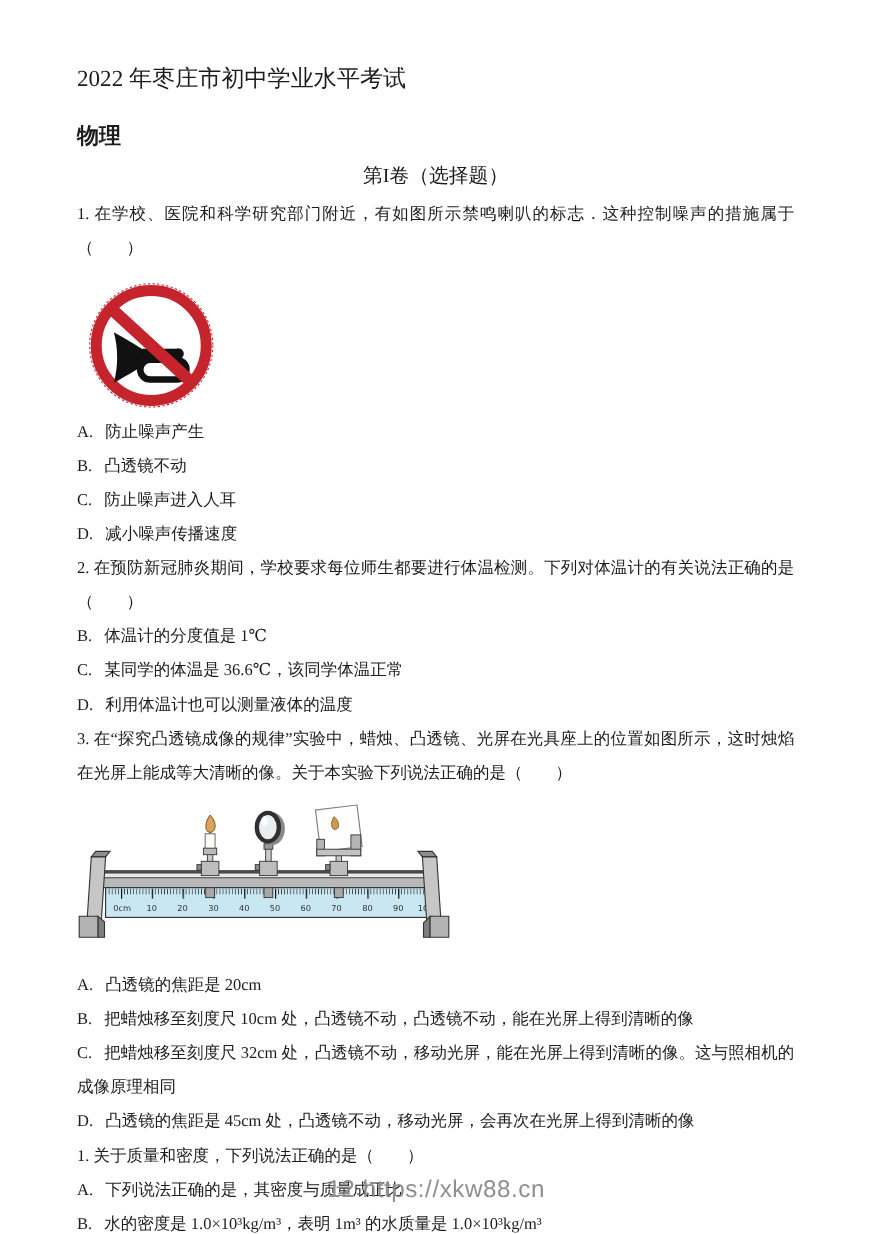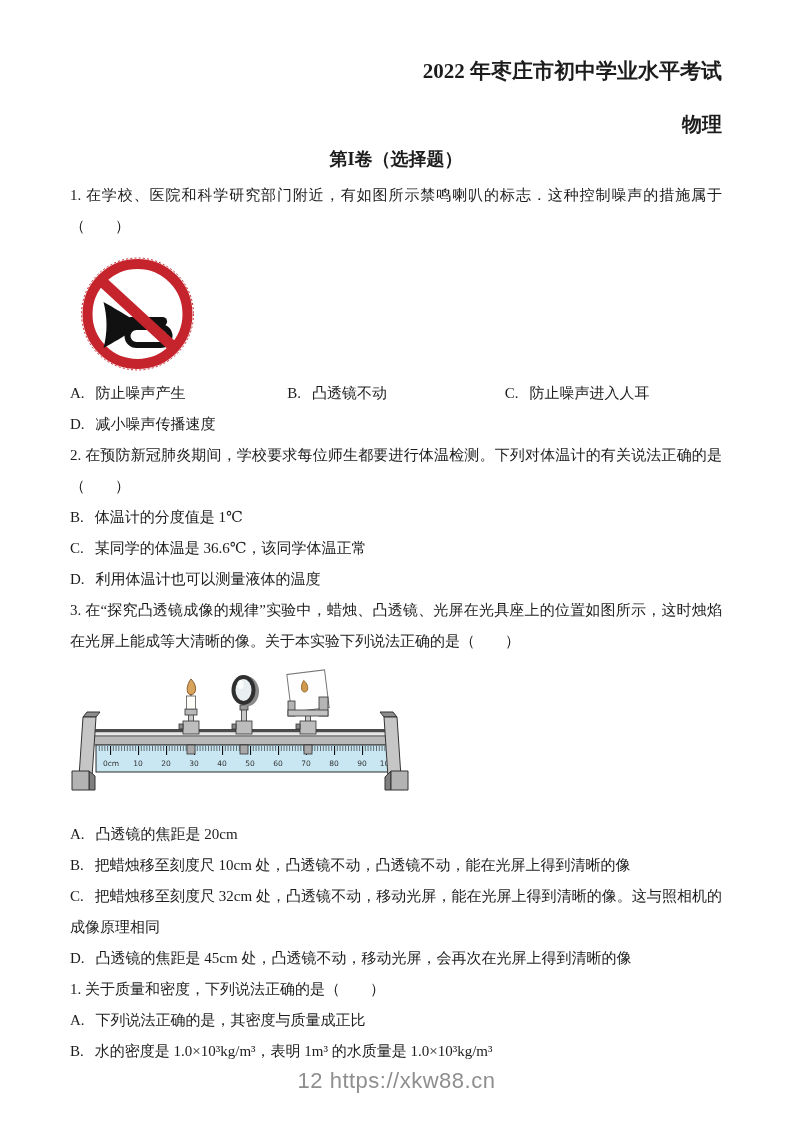--- a/index.html
+++ b/index.html
@@ -2,27 +2,27 @@
 <html><head>
 <meta charset="utf-8">
 <style>
   html,body{margin:0;padding:0;}
   body{
     width:793px;height:1122px;background:#ffffff;position:relative;
     font-family:"Liberation Serif","DejaVu Serif",serif;color:#1c1c1c;
     overflow:hidden;
   }
   .content{padding:58px 71px 0 70px;}
-  .title{margin:0;font-size:21px;font-weight:bold;text-align:right;line-height:26px;}
-  .subject{margin:28px 0 0;font-size:20px;font-weight:bold;text-align:right;line-height:24px;}
-  .section{margin:12px 0 0;font-size:18px;font-weight:bold;text-align:center;line-height:22px;}
+  .title{margin:0;font-size:21px;font-weight:normal;text-align:left;line-height:26px;}
+  .subject{margin:28px 0 0;font-size:20px;font-weight:bold;text-align:left;line-height:24px;}
+  .section{margin:12px 0 0;font-size:18px;font-weight:normal;text-align:center;line-height:22px;}
   .stem,.option{margin:0;font-size:15px;line-height:31px;text-align:justify;}
   .stem.first{margin-top:10px;}
   .okey{margin-right:11px;}
-  .opt2col{display:grid;grid-template-columns:1fr 1fr 1fr;}
+  .opt2col{display:grid;grid-template-columns:1fr;}
   .signwrap{margin:14px 0 6px 5px;width:125px;height:116px;}
   .benchwrap{margin:10px 0 22px 0;width:340px;height:130px;}
   .footer{
     position:absolute;left:0;right:0;bottom:28px;text-align:center;
     font-family:"Liberation Sans","DejaVu Sans",sans-serif;
     font-size:22px;color:#8f8f8f;letter-spacing:0.5px;
   }
   svg text{font-family:"DejaVu Sans","Liberation Sans",sans-serif;}
 </style>
 </head>

